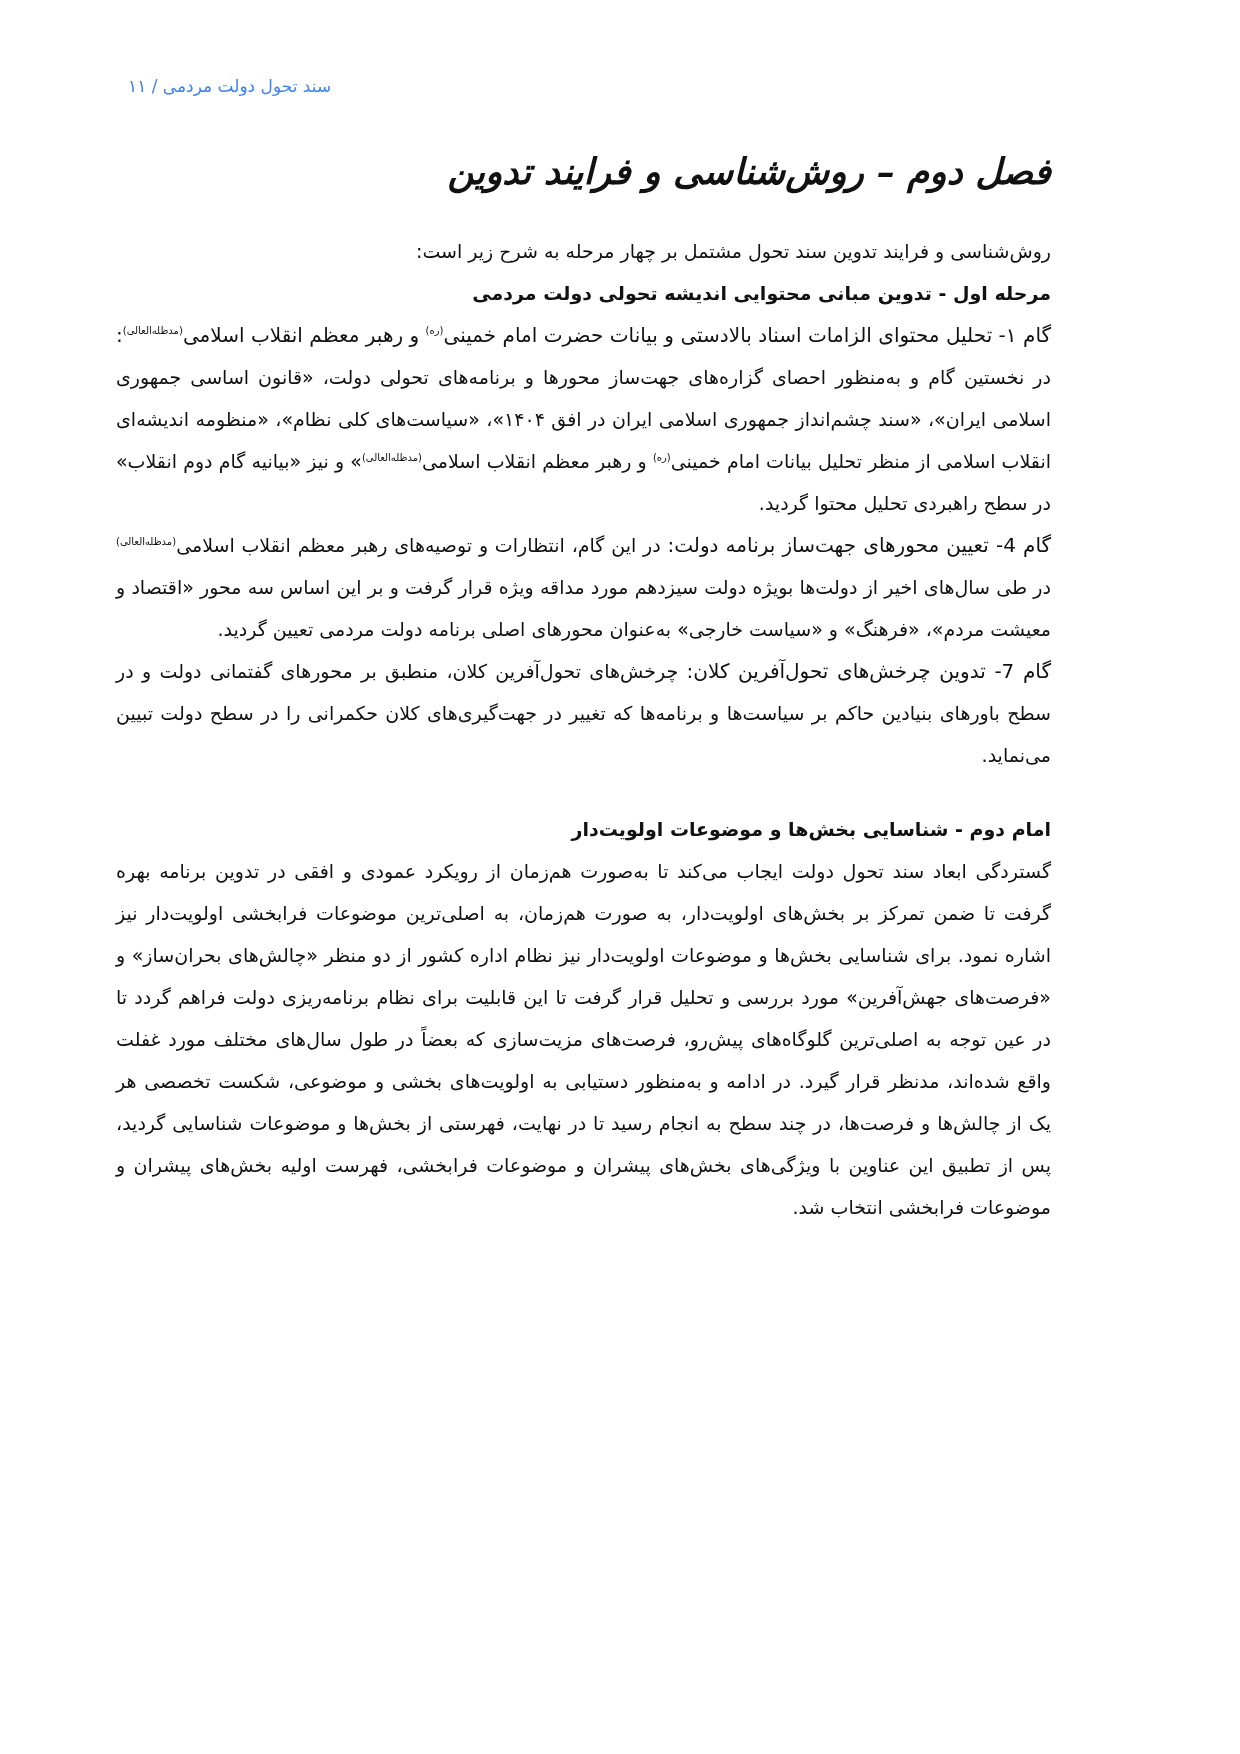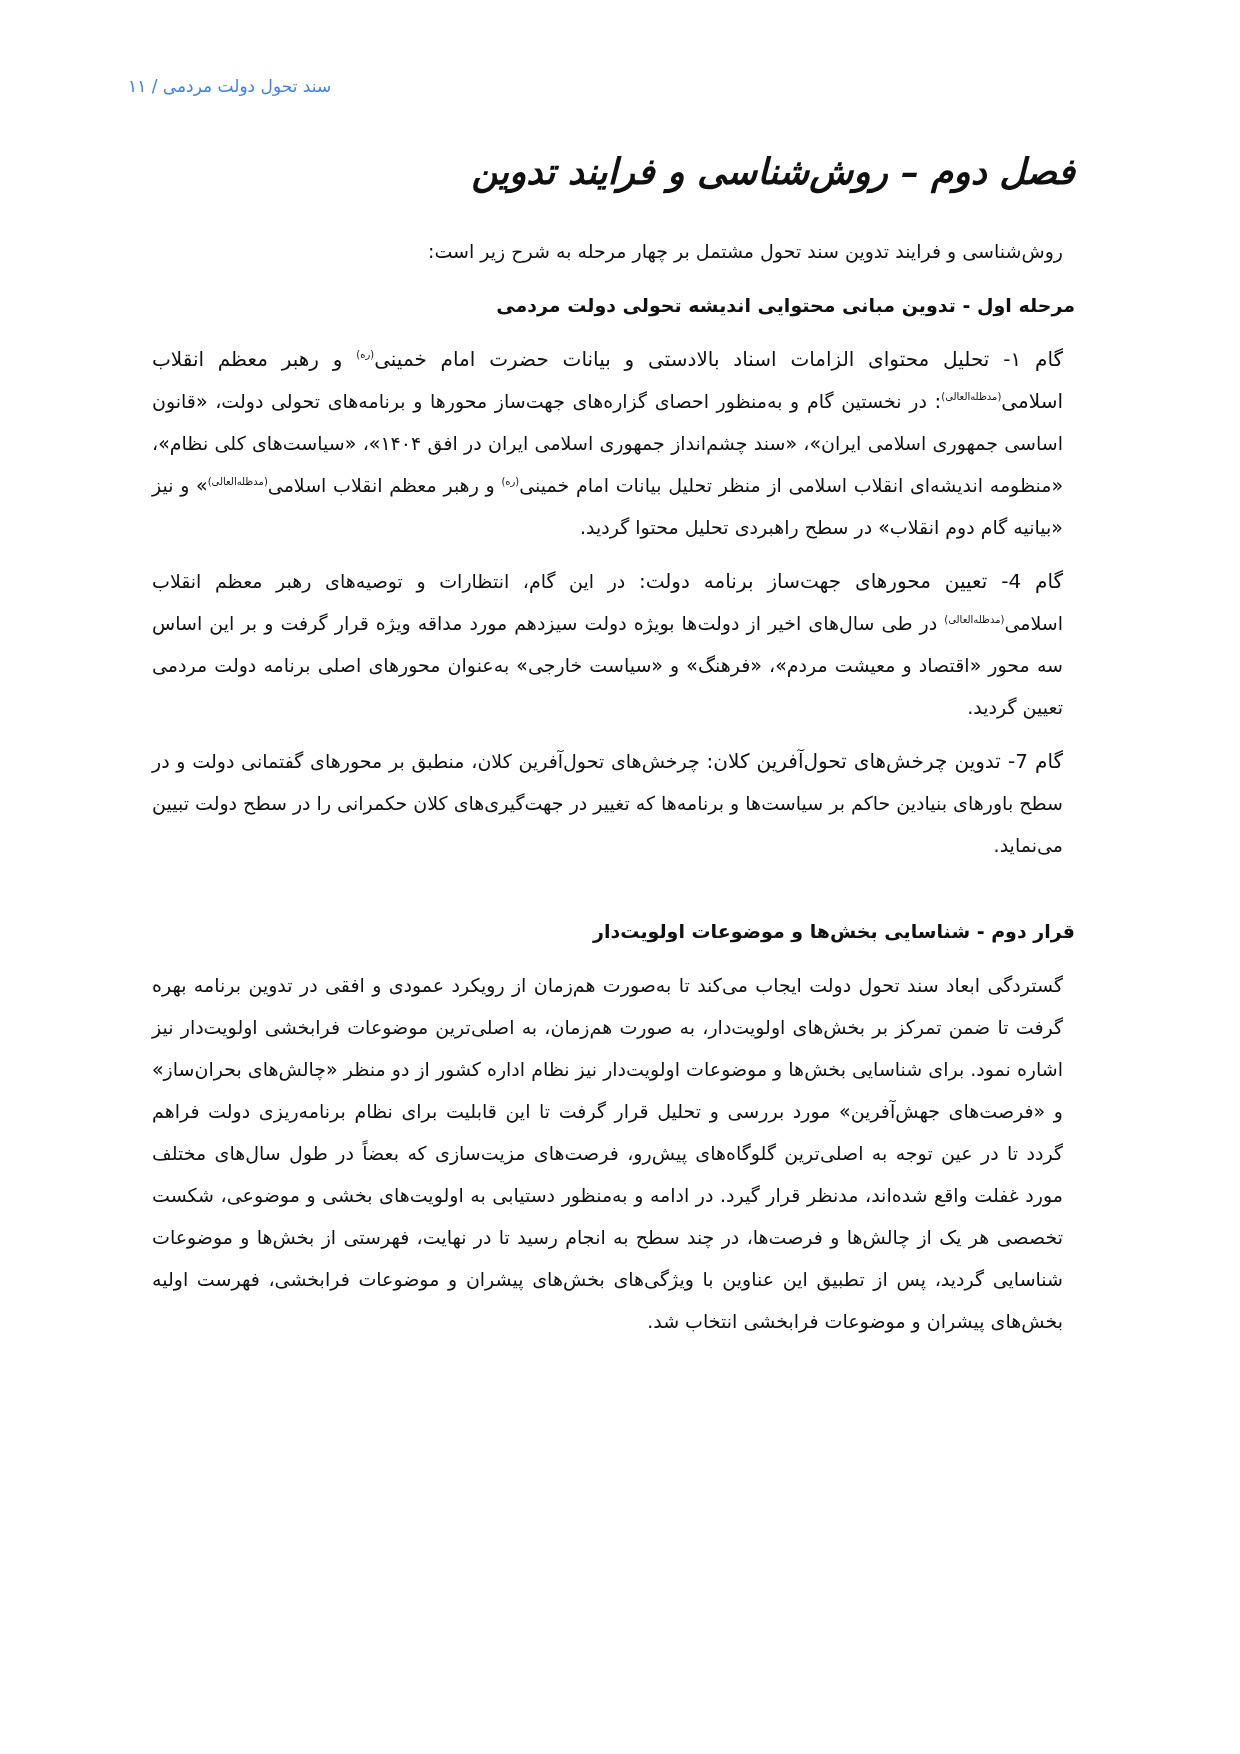--- a/index.html
+++ b/index.html
@@ -1,23 +1,23 @@
 <!DOCTYPE html>
 <html><head>
 <meta charset="utf-8">
 <style>
   html, body { margin: 0; padding: 0; background: #ffffff; }
   body { width: 1240px; height: 1754px; position: relative; overflow: hidden;
          font-family: "DejaVu Sans", sans-serif; color: #111; }
   .running-header { position: absolute; left: 128px; top: 76px; font-size: 17px;
          direction: rtl; color: #3b82f6; }
-  .page { position: absolute; left: 140px; top: 150px; width: 935px; direction: rtl; text-align: justify; }
+  .page { position: absolute; left: 116px; top: 150px; width: 935px; direction: rtl; text-align: justify; }
   .chapter-title { font-size: 36px; font-weight: bold; font-style: italic; text-align: right;
          margin: 0 0 38px 0; font-family: "DejaVu Serif", serif; }
-  p { margin: 12px; font-size: 19px; line-height: 42px; }
+  p { margin: 0; font-size: 19px; line-height: 42px; }
   .stage-heading { font-weight: bold; font-size: 19px; line-height: 42px; }
   .step-title { font-weight: normal; font-size: 20px; }
   sup { font-size: 10px; line-height: 0; }
   .spacer { height: 32px; }
 </style>
 </head>
 <body>
 
 <div class="running-header">سند تحول دولت مردمی / ۱۱</div>
 
@@ -35,15 +35,15 @@
   <p>
     <span class="step-title">گام 4- تعیین محورهای جهت‌ساز برنامه دولت:</span><span> در این گام، انتظارات و توصیه‌های رهبر معظم انقلاب اسلامی</span><sup>(مدظله‌العالی)</sup><span> در طی سال‌های اخیر از دولت‌ها بویژه دولت سیزدهم مورد مداقه ویژه قرار گرفت و بر این اساس سه محور «اقتصاد و معیشت مردم»، «فرهنگ» و «سیاست خارجی» به‌عنوان محورهای اصلی برنامه دولت مردمی تعیین گردید.</span>
   </p>
 
   <p>
     <span class="step-title">گام 7- تدوین چرخش‌های تحول‌آفرین کلان:</span><span> چرخش‌های تحول‌آفرین کلان، منطبق بر محورهای گفتمانی دولت و در سطح باورهای بنیادین حاکم بر سیاست‌ها و برنامه‌ها که تغییر در جهت‌گیری‌های کلان حکمرانی را در سطح دولت تبیین می‌نماید.</span>
   </p>
 
   <div class="spacer"></div>
 
-  <div class="stage-heading">قرار دوم - شناسایی بخش‌ها و موضوعات اولویت‌دار</div>
+  <div class="stage-heading">امام دوم - شناسایی بخش‌ها و موضوعات اولویت‌دار</div>
   <p>گستردگی ابعاد سند تحول دولت ایجاب می‌کند تا به‌صورت هم‌زمان از رویکرد عمودی و افقی در تدوین برنامه بهره گرفت تا ضمن تمرکز بر بخش‌های اولویت‌دار، به صورت هم‌زمان، به اصلی‌ترین موضوعات فرابخشی اولویت‌دار نیز اشاره نمود. برای شناسایی بخش‌ها و موضوعات اولویت‌دار نیز نظام اداره کشور از دو منظر «چالش‌های بحران‌ساز» و «فرصت‌های جهش‌آفرین» مورد بررسی و تحلیل قرار گرفت تا این قابلیت برای نظام برنامه‌ریزی دولت فراهم گردد تا در عین توجه به اصلی‌ترین گلوگاه‌های پیش‌رو، فرصت‌های مزیت‌سازی که بعضاً در طول سال‌های مختلف مورد غفلت واقع شده‌اند، مدنظر قرار گیرد. در ادامه و به‌منظور دستیابی به اولویت‌های بخشی و موضوعی، شکست تخصصی هر یک از چالش‌ها و فرصت‌ها، در چند سطح به انجام رسید تا در نهایت، فهرستی از بخش‌ها و موضوعات شناسایی گردید، پس از تطبیق این عناوین با ویژگی‌های بخش‌های پیشران و موضوعات فرابخشی، فهرست اولیه بخش‌های پیشران و موضوعات فرابخشی انتخاب شد.</p>
 </div>
 
 </body></html>

